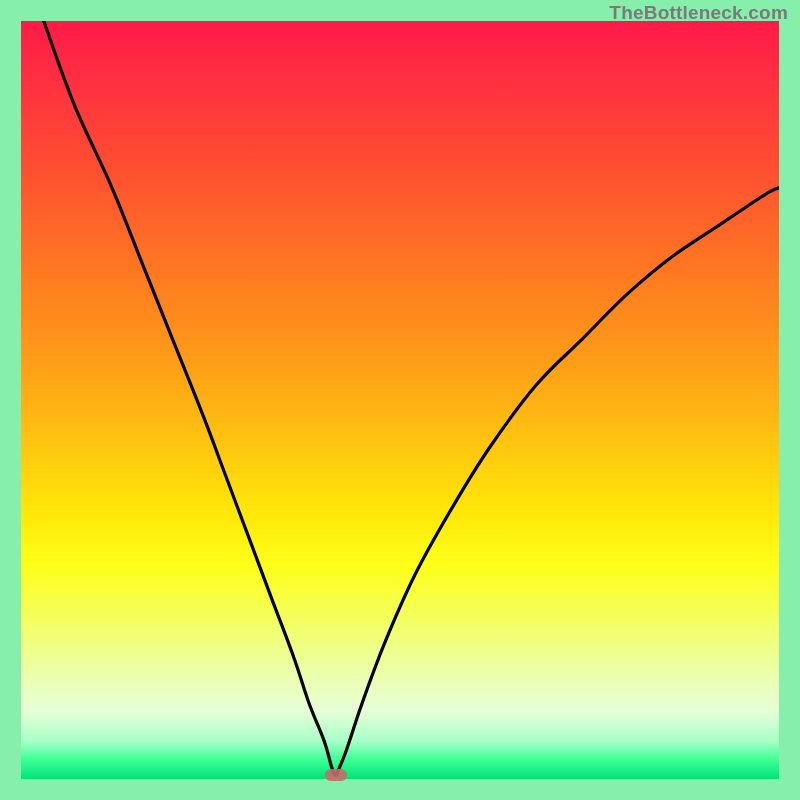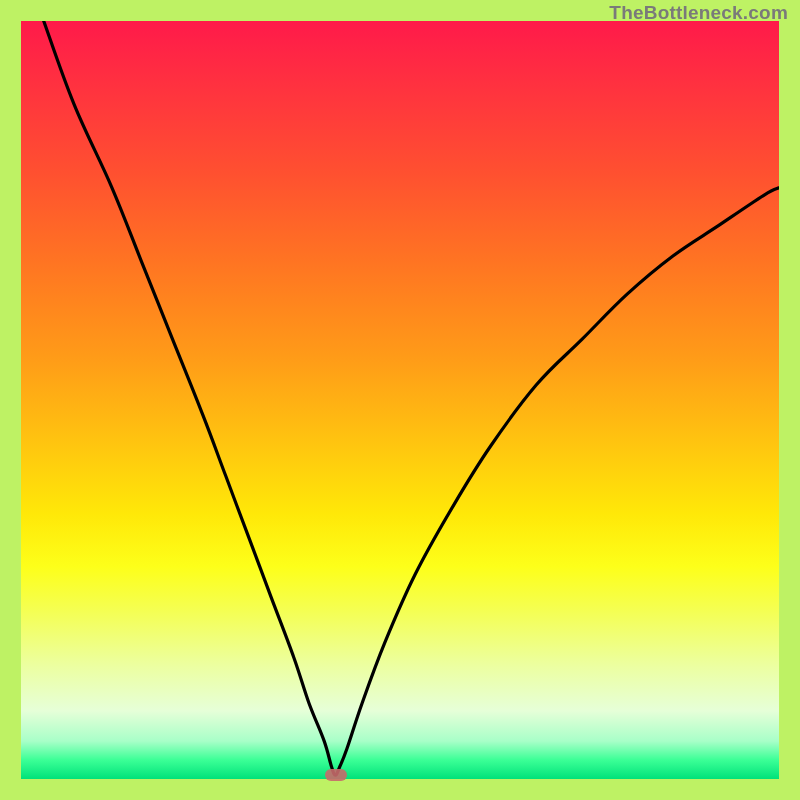--- a/index.html
+++ b/index.html
@@ -1,20 +1,20 @@
 <!DOCTYPE html>
 <html><head>
 <meta charset="utf-8">
 <style>
   * { margin: 0; padding: 0; box-sizing: border-box; }
   html, body { width: 800px; height: 800px; overflow: hidden; background: #000; }
   .frame {
     width: 800px;
     height: 800px;
-    background: #bef264;
+    background: #86efac;
     position: relative;
   }
   .plot-area {
     position: absolute;
     left: 21px;
     top: 21px;
     width: 758px;
     height: 758px;
     background: linear-gradient(to bottom,
       #ff1a4a 0%,

